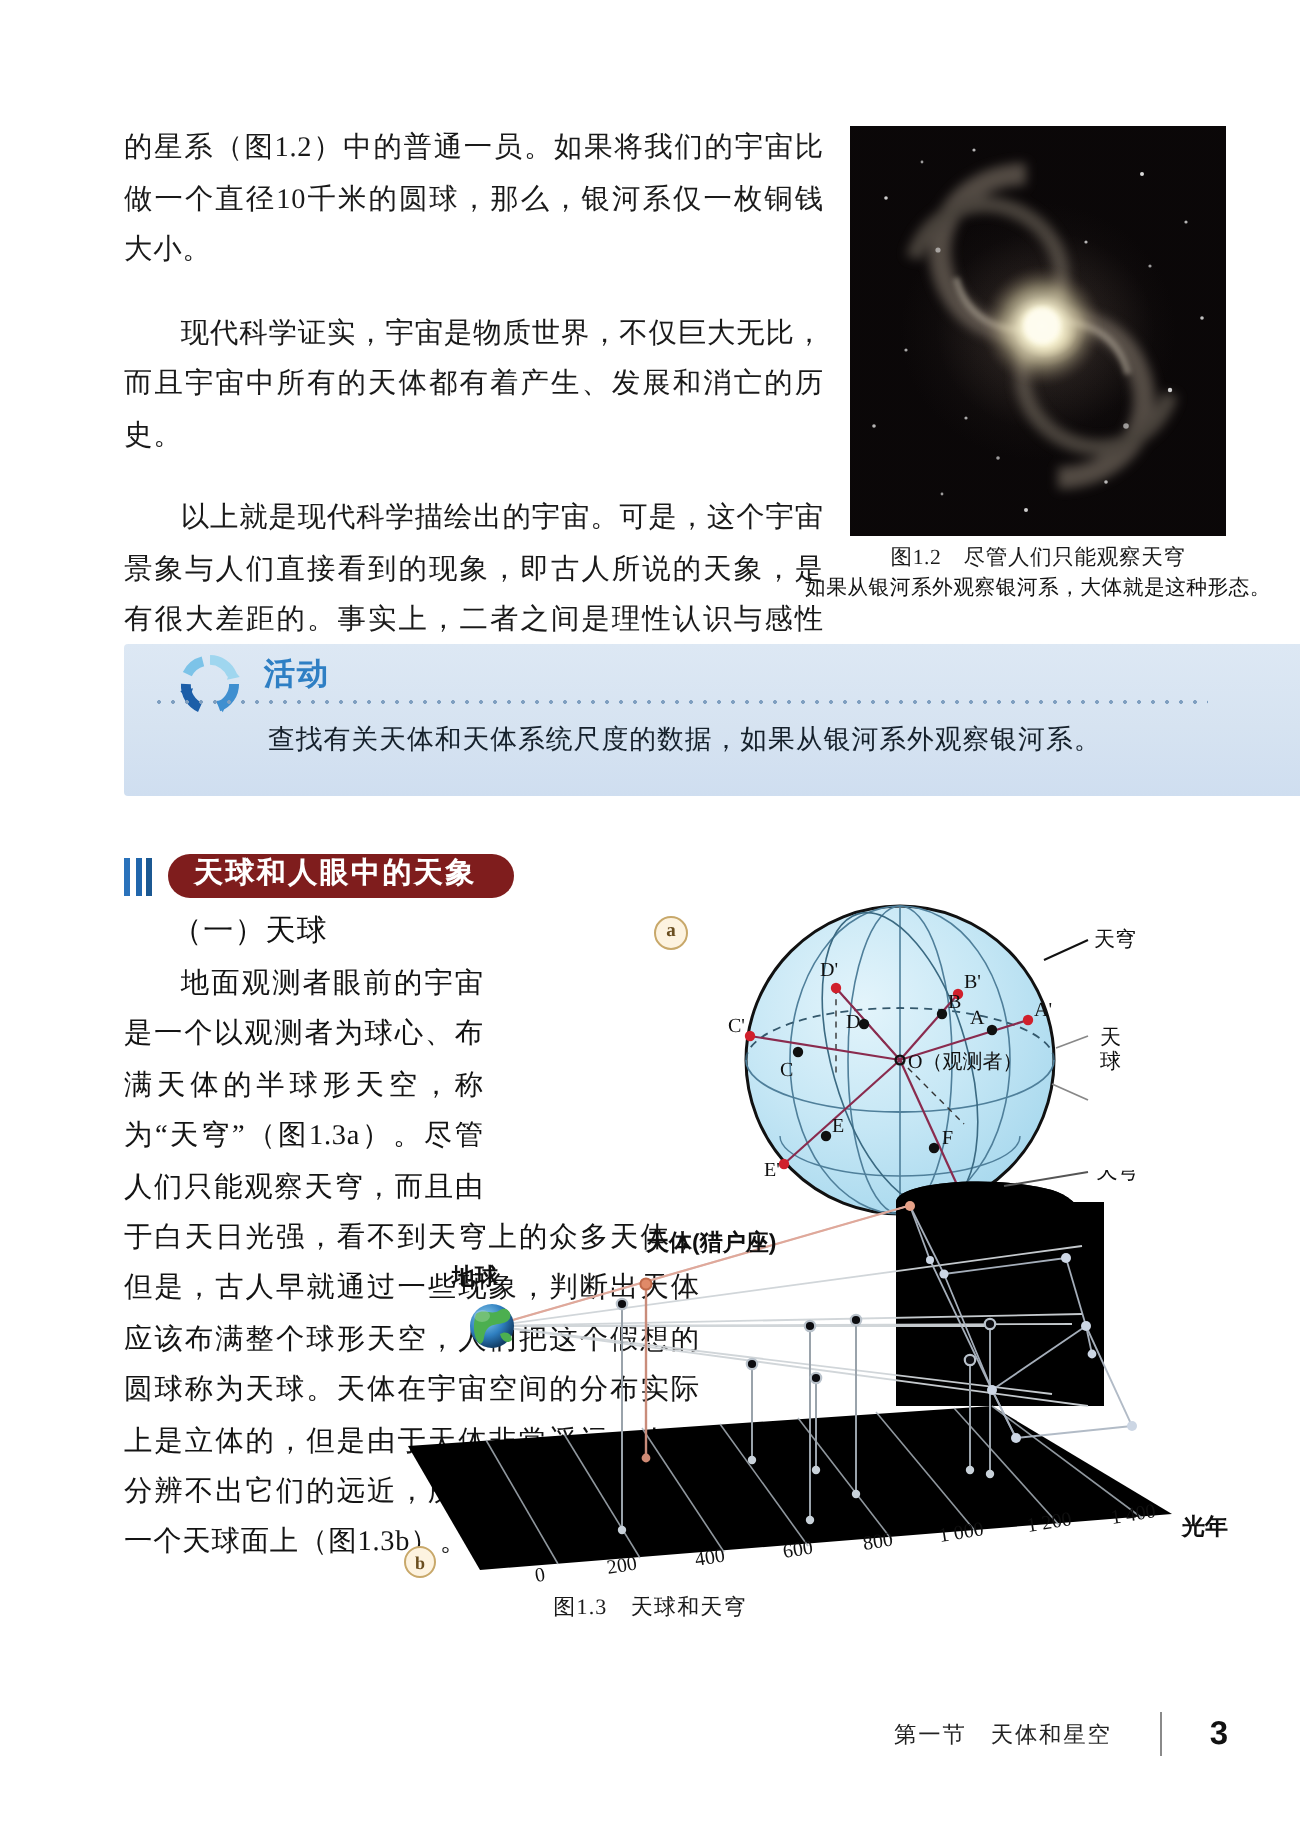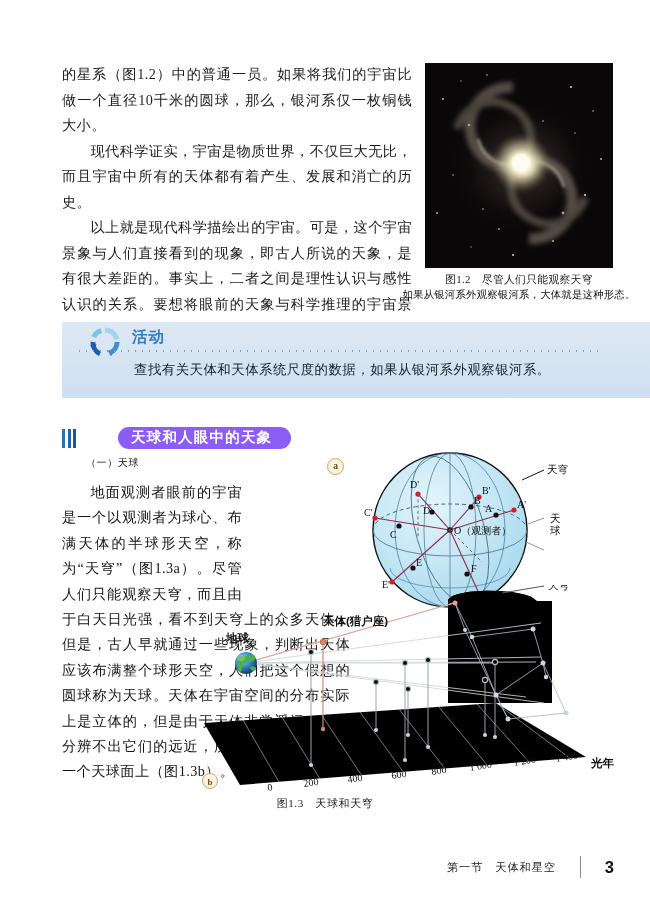--- a/index.html
+++ b/index.html
@@ -44,21 +44,21 @@
   .para {
     font-family: "Liberation Serif", "DejaVu Serif", serif;
     font-size: 14.2px;
     line-height: 25.5px;
     letter-spacing: 0.4px;
     text-align: justify;
     text-justify: inter-character;
     margin: 0;
     color: #1a1a1a;
   }
-  .para + .para { margin-top: 0px; }
+  .para + .para { margin-top: 16px; }
   .indent { text-indent: 2em; }
 
   
   .galaxy-figure {
     position: absolute;
     left: 425px;
     top: 63px;
     width: 188px;
   }
   .galaxy-img {
@@ -163,37 +163,36 @@
   .bars i {
     display: block;
     width: 3px;
     height: 19px;
     background: #2166ac;
   }
   .bars i:nth-child(1) { background:#2a72bb; }
   .bars i:nth-child(2) { background:#2166ac; }
   .bars i:nth-child(3) { background:#1b5892; }
   .heading-pill {
-    background: #8b5cf6;
+    background: #7f1d1d;
     color: #fff;
     border-radius: 11px;
     padding: 1px 19px 2px 13px;
     font-family: Liberation Serif, serif;
     font-size: 14.5px;
     font-weight: bold;
     letter-spacing: 1.2px;
     line-height: 19px;
-    margin-left: 34px;
   }
 
   .subheading {
     position: absolute;
     left: 86px;
     top: 456px;
-    font-size: 10px;
+    font-size: 15px;
     letter-spacing: 0.6px;
     color: #111;
   }
   .narrow-wrap {
     position: absolute;
     left: 62px;
     top: 480px;
     width: 288px;
     font-size: 14.2px;
     line-height: 25.4px;

